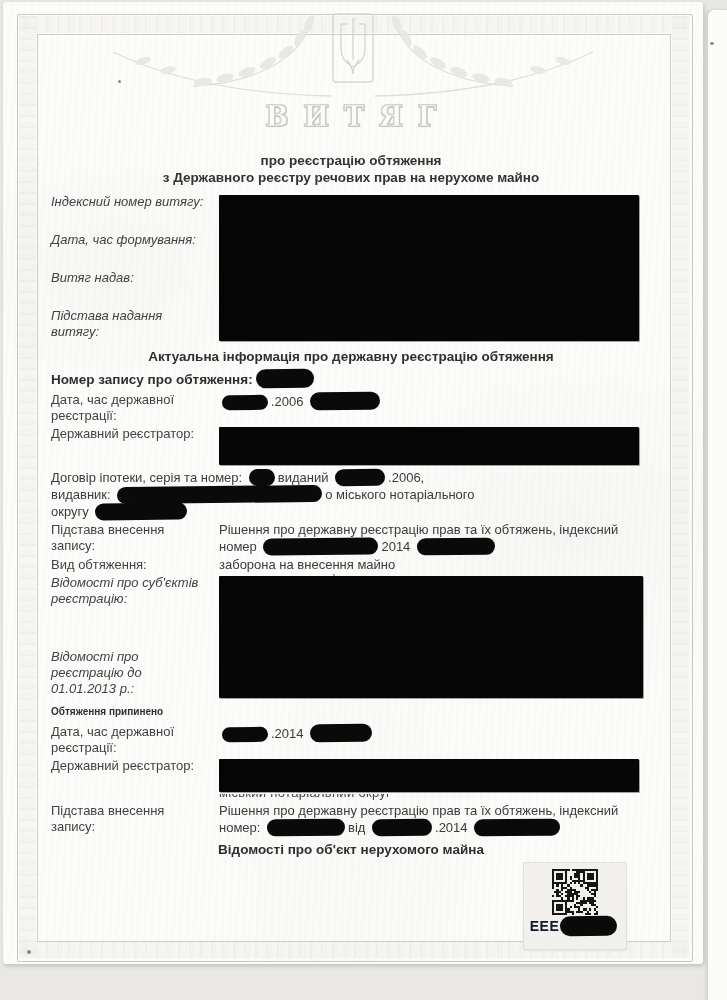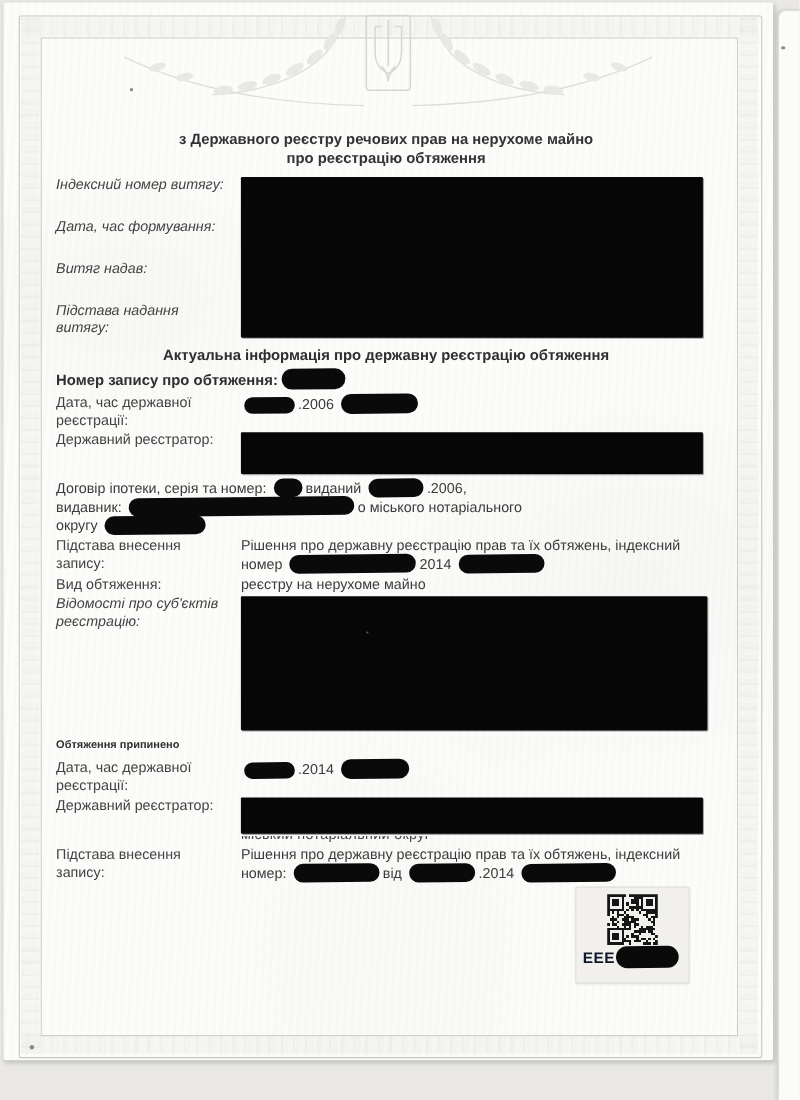--- a/index.html
+++ b/index.html
@@ -125,23 +125,24 @@
           <path d="M268,18 v24 q0,12 9,17 l3,2"></path>
           <path d="M292,18 v24 q0,12 -9,17 l-3,2"></path>
           <path d="M280,12 v42"></path>
           <path d="M274,54 q6,8 6,14 q0,-6 6,-14"></path>
           <path d="M268,18 h6 M286,18 h6"></path>
         </g>
       </svg>
     </div>
 
     <div class="content">
+      <div class="doc-title">ВИТЯГ</div>
       <div class="subtitle">
+        <div>про реєстрацію обтяження</div>
         <div>з Державного реєстру речових прав на нерухоме майно</div>
-        <div>про реєстрацію обтяження</div>
       </div>
 
       <div id="sections">
           <div class="fields-block">
             <div class="fb-labels" style="height: 146px;">
               <div class="fb-label">Індексний номер витягу:</div>
               <div class="fb-label">Дата, час формування:</div>
               <div class="fb-label">Витяг надав:</div>
               <div class="fb-label">Підстава надання витягу:</div>
             </div>
@@ -163,25 +164,26 @@
           </div>
           <div class="row">
             <div class="row-value"><span class="value-text">Договір іпотеки, серія та номер: </span><span class="redact-blob" style="width: 26px;"></span><span class="value-text">виданий </span><span class="redact-blob" style="width: 50px;"></span><span class="value-text">.2006, видавник: </span><span class="redact-blob" style="width: 205px;"></span><span class="value-text">о міського нотаріального округу </span><span class="redact-blob" style="width: 92px;"></span></div>
           </div>
           <div class="row">
             <div class="row-label">Підстава внесення запису:</div>
             <div class="row-value"><span class="value-text">Рішення про державну реєстрацію прав та їх обтяжень, індексний номер </span><span class="redact-blob" style="width: 115px;"></span><span class="value-text">2014 </span><span class="redact-blob" style="width: 78px;"></span></div>
           </div>
           <div class="row">
             <div class="row-label">Вид обтяження:</div>
-            <div class="row-value"><span class="value-text">реєстру на нерухоме майно </span></div>
+            <div class="row-value"><span class="value-text">заборона на внесення майно </span></div>
           </div>
           <div class="fields-block">
             <div class="fb-labels" style="height: 122px;">
               <div class="fb-label">Відомості про суб'єктів реєстрацію:</div>
+              <div class="fb-label">Відомості про реєстрацію до 01.01.2013 р.:</div>
             </div>
             <div class="fb-value">
               <div class="redact-box" style="width: 424px; height: 122px;"></div>
             </div>
           </div>
           <div class="left-header">Обтяження припинено</div>
           <div class="row">
             <div class="row-label">Дата, час державної реєстрації:</div>
             <div class="row-value"><span class="redact-blob" style="width: 46px; height: 15px;"></span><span class="value-text">.2014 </span><span class="redact-blob" style="width: 62px; height: 18px;"></span></div>
           </div>
@@ -191,20 +193,21 @@
               <div class="redact-box" style="width: 420px; height: 33px;"></div>
               <div class="clip-frag">
                 <span>міський нотаріальний округ</span>
               </div>
             </div>
           </div>
           <div class="row">
             <div class="row-label">Підстава внесення запису:</div>
             <div class="row-value"><span class="value-text">Рішення про державну реєстрацію прав та їх обтяжень, індексний номер: </span><span class="redact-blob" style="width: 78px;"></span><span class="value-text">від </span><span class="redact-blob" style="width: 60px;"></span><span class="value-text">.2014 </span><span class="redact-blob" style="width: 86px;"></span></div>
           </div>
+          <div class="center-header">Відомості про об'єкт нерухомого майна</div>
         </div>
 
       <div class="qr-sticker">
         <svg id="qr" class="qr" width="46" height="46" viewBox="0 0 21 21" shape-rendering="crispEdges">
             <g fill="#161616">
               <rect x="0" y="0" width="1" height="1"></rect>
               <rect x="1" y="0" width="1" height="1"></rect>
               <rect x="2" y="0" width="1" height="1"></rect>
               <rect x="3" y="0" width="1" height="1"></rect>
               <rect x="4" y="0" width="1" height="1"></rect>

